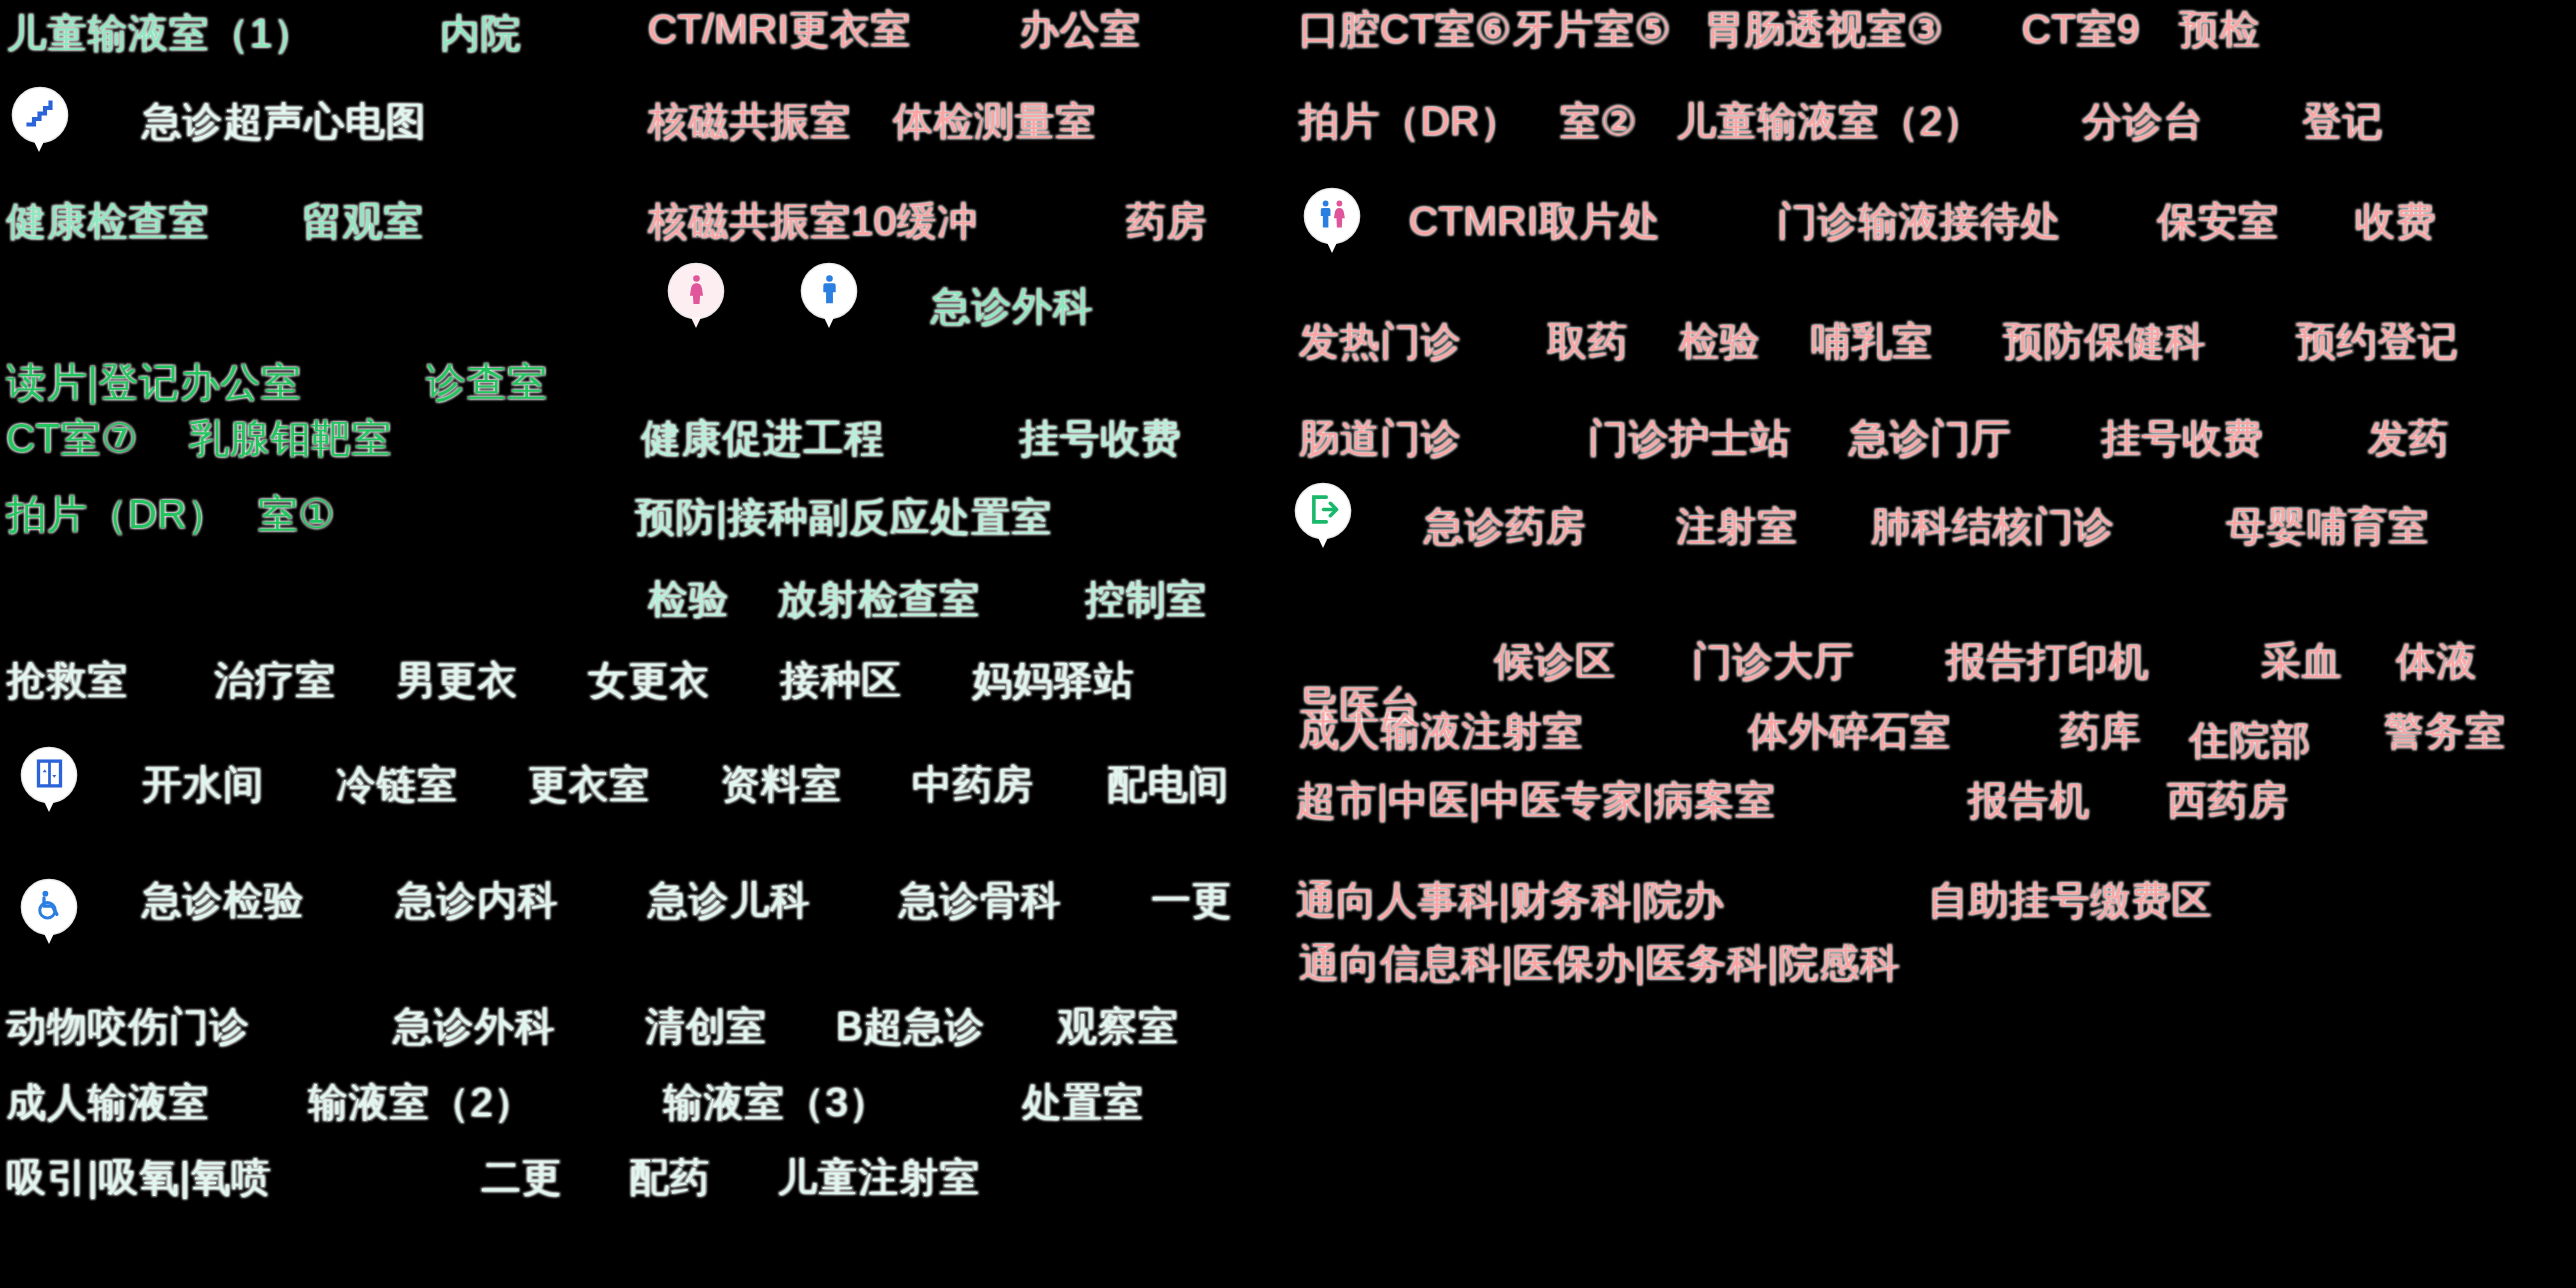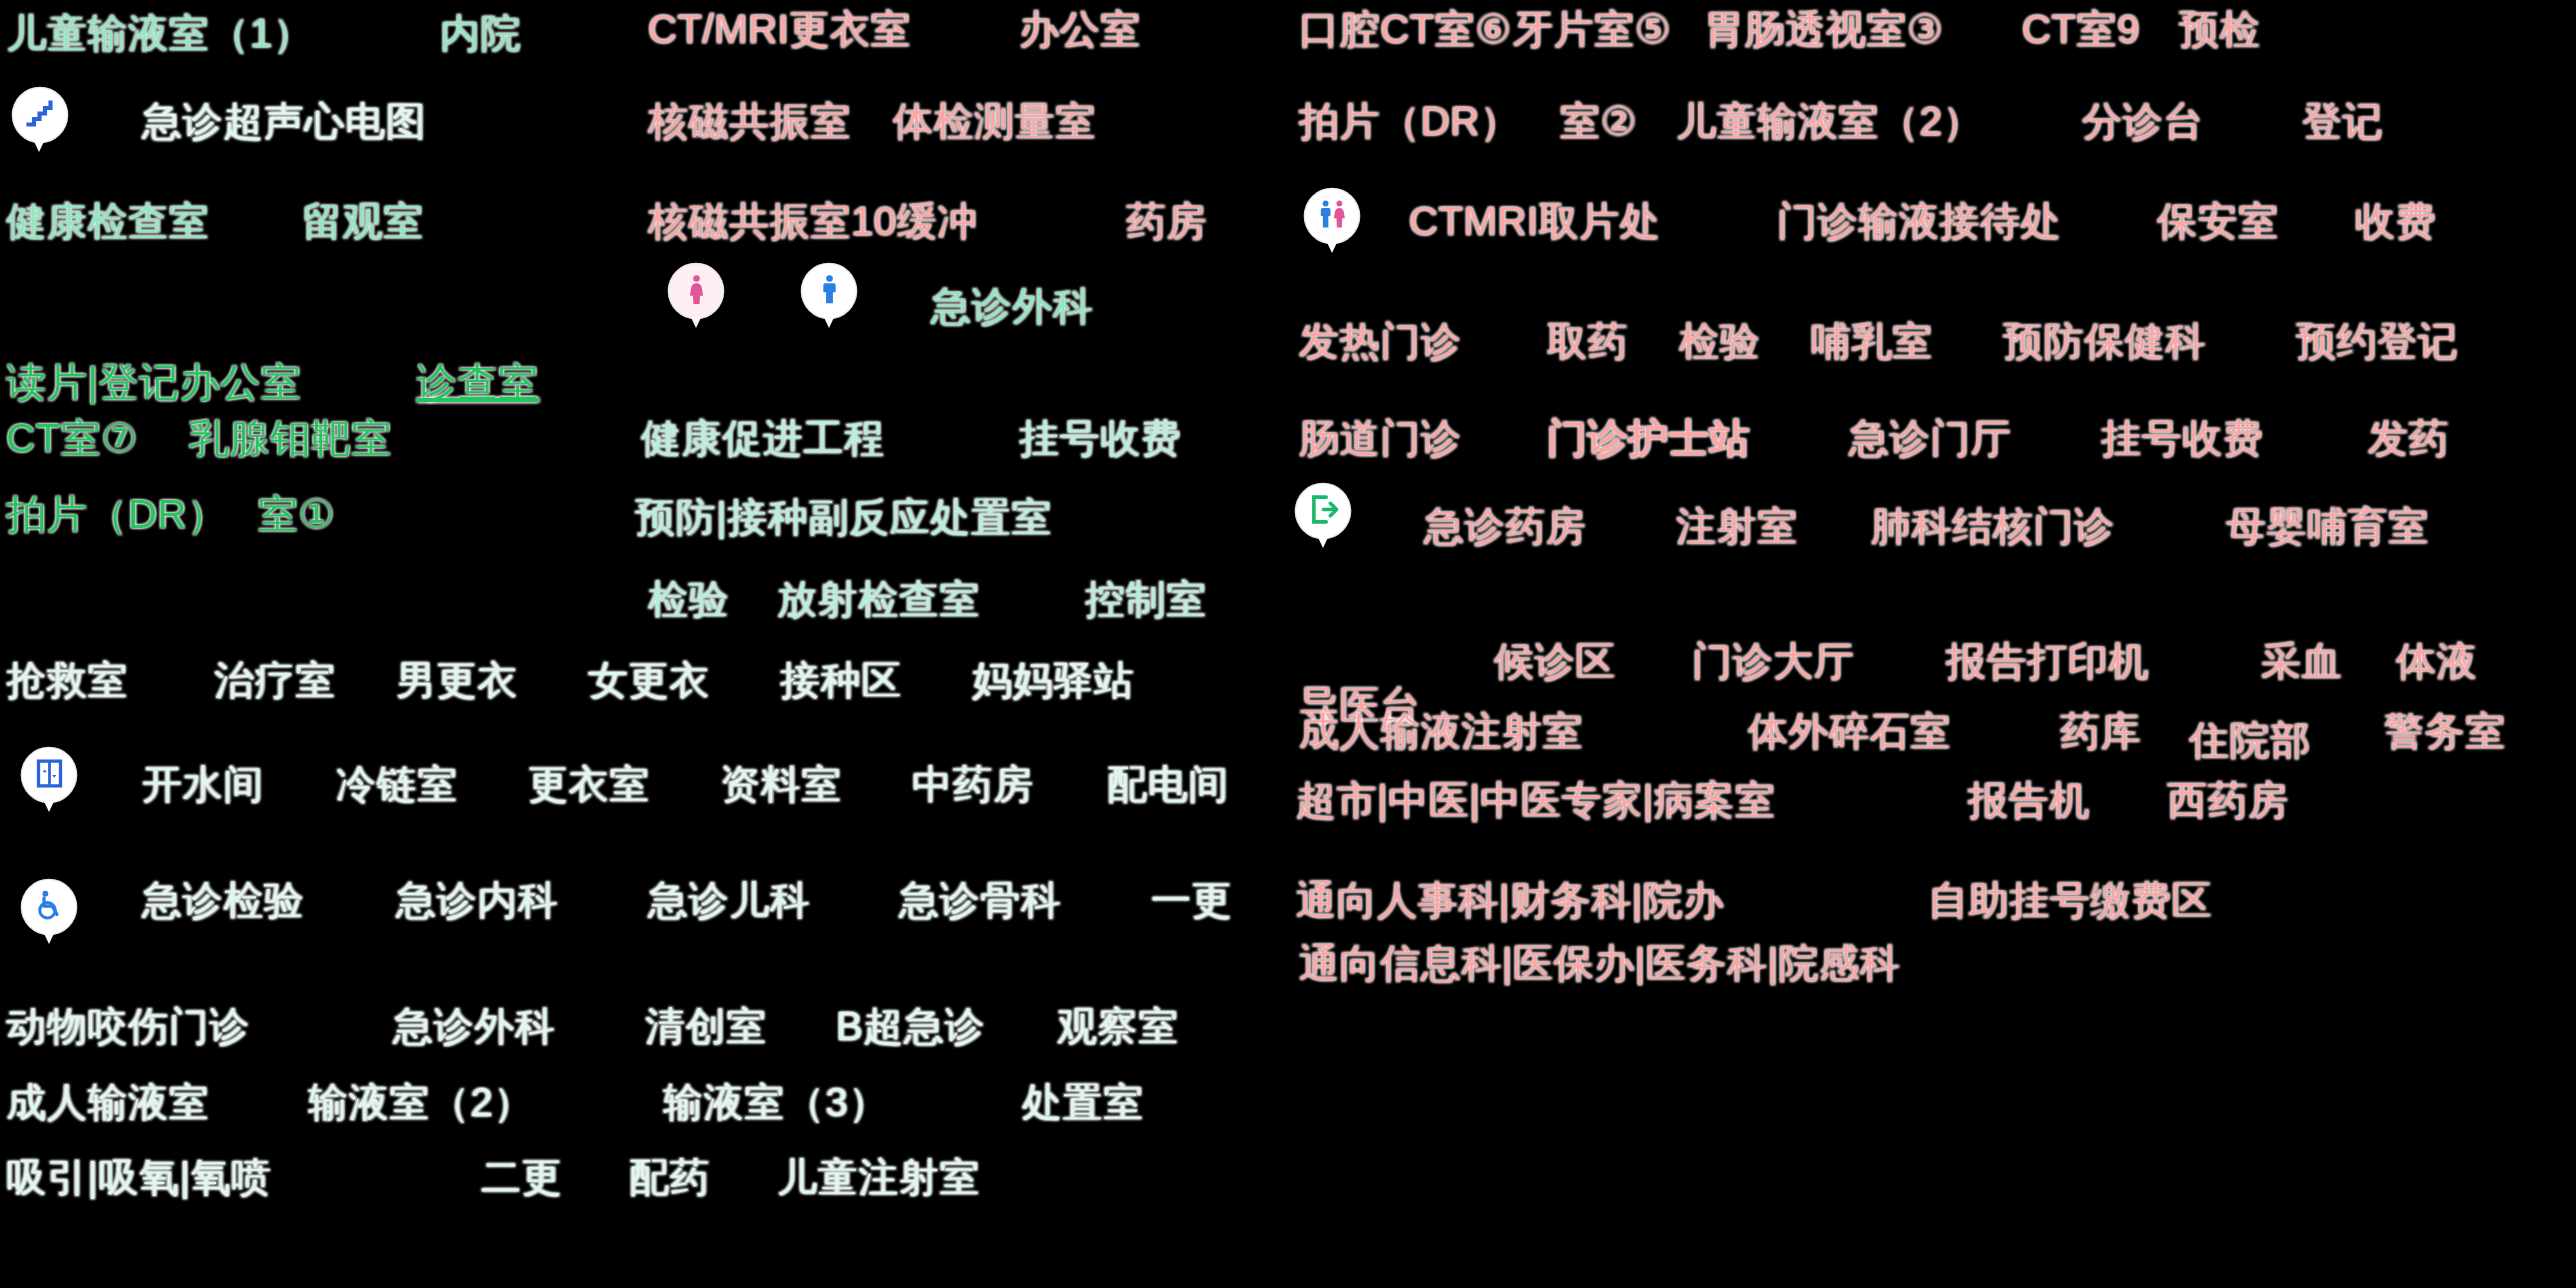--- a/index.html
+++ b/index.html
@@ -136,33 +136,33 @@
       <div class="lbl c-green" style="left: 6.3px; top: 201px;">健康检查室</div>
       <div class="lbl c-green" style="left: 302px; top: 201px;">留观室</div>
       <div class="lbl c-white" style="left: 648px; top: 201px;">核磁共振室10缓冲</div>
       <div class="lbl c-white" style="left: 1126px; top: 201px;">药房</div>
       <div class="lbl c-white" style="left: 1409px; top: 201px;">CTMRI取片处</div>
       <div class="lbl c-white" style="left: 1777px; top: 201px;">门诊输液接待处</div>
       <div class="lbl c-white" style="left: 2157px; top: 201px;">保安室</div>
       <div class="lbl c-white" style="left: 2355px; top: 201px;">收费</div>
       <div class="lbl c-green" style="left: 931px; top: 286px;">急诊外科</div>
       <div class="lbl c-cyan" style="left: 6.3px; top: 362px;">读片|登记办公室</div>
-      <div class="lbl c-cyan" style="left: 417px; top: 362px; text-decoration: underline;">诊查室</div>
+      <div class="lbl c-cyan" style="left: 426px; top: 362px;">诊查室</div>
       <div class="lbl c-white" style="left: 1299px; top: 321px;">发热门诊</div>
       <div class="lbl c-white" style="left: 1547px; top: 321px;">取药</div>
       <div class="lbl c-white" style="left: 1679px; top: 321px;">检验</div>
       <div class="lbl c-white" style="left: 1811px; top: 321px;">哺乳室</div>
       <div class="lbl c-white" style="left: 2003px; top: 321px;">预防保健科</div>
       <div class="lbl c-white" style="left: 2296px; top: 321px;">预约登记</div>
       <div class="lbl c-cyan" style="left: 6.3px; top: 418px;">CT室⑦</div>
       <div class="lbl c-cyan" style="left: 189px; top: 418px;">乳腺钼靶室</div>
       <div class="lbl c-mint" style="left: 641px; top: 418px;">健康促进工程</div>
       <div class="lbl c-mint" style="left: 1019px; top: 418px;">挂号收费</div>
       <div class="lbl c-white" style="left: 1299px; top: 418px;">肠道门诊</div>
-      <div class="lbl c-white" style="left: 1547px; top: 418px; font-weight: bold;">门诊护士站</div>
+      <div class="lbl c-white" style="left: 1588px; top: 418px;">门诊护士站</div>
       <div class="lbl c-white" style="left: 1849px; top: 418px;">急诊门厅</div>
       <div class="lbl c-white" style="left: 2101px; top: 418px;">挂号收费</div>
       <div class="lbl c-white" style="left: 2368px; top: 418px;">发药</div>
       <div class="lbl c-cyan" style="left: 6.3px; top: 494px;">拍片（DR）</div>
       <div class="lbl c-cyan" style="left: 258px; top: 494px;">室①</div>
       <div class="lbl c-mint" style="left: 635px; top: 497px;">预防|接种副反应处置室</div>
       <div class="lbl c-white" style="left: 1424px; top: 506px;">急诊药房</div>
       <div class="lbl c-white" style="left: 1676px; top: 506px;">注射室</div>
       <div class="lbl c-white" style="left: 1871px; top: 506px;">肺科结核门诊</div>
       <div class="lbl c-white" style="left: 2226px; top: 506px;">母婴哺育室</div>

